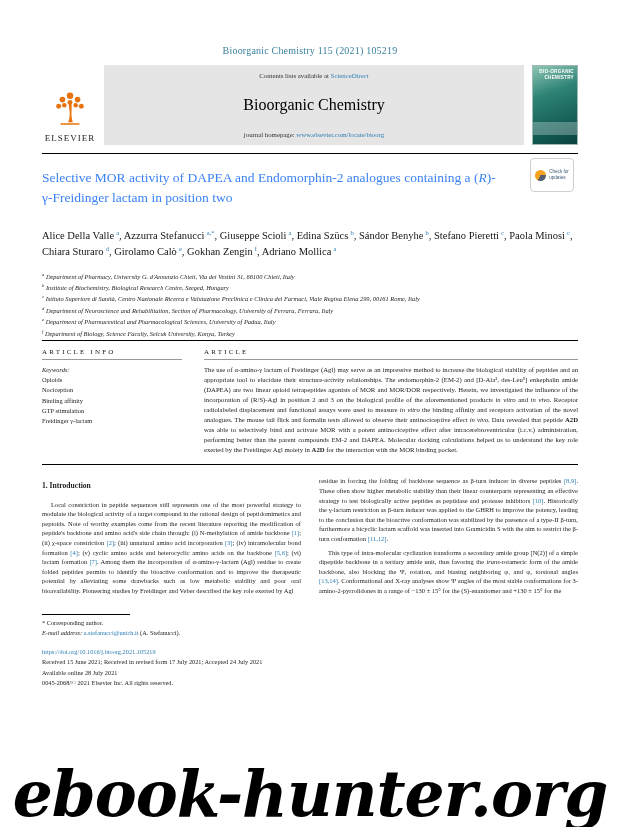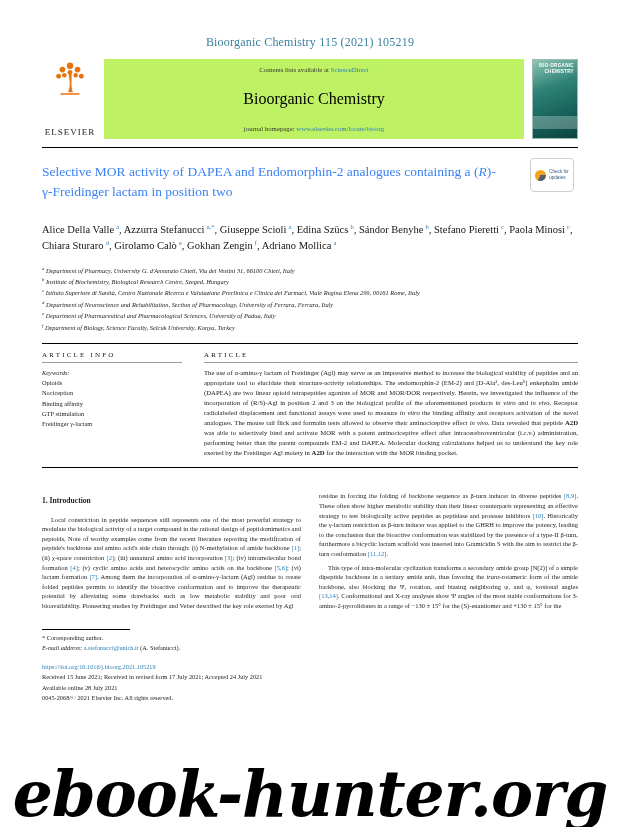--- a/index.html
+++ b/index.html
@@ -4,26 +4,26 @@
 <style>
   * { margin:0; padding:0; box-sizing:border-box; }
   html,body { width:620px; }
   body {
     height:827px; overflow:hidden; background:#ffffff; position:relative;
     font-family:"Liberation Serif", serif; color:#1c1c1c;
   }
   .link { color:#2e7eb3; text-decoration:none; }
   .ref { color:#2e7eb3; }
 
-  .journal-ref { padding-top:35px; text-align:center; font-size:12px; color:#39809f; letter-spacing:.2px;font-family:Liberation Serif, serif; }
+  .journal-ref { padding-top:45px; text-align:center; font-size:10px; color:#39809f; letter-spacing:.2px;font-family:Liberation Serif, serif; }
 
   .header { display:flex; margin:9px 42px 0; height:80px; }
-  .logo { width:62px; display:flex; flex-direction:column; align-items:center; justify-content:space-between; padding:0 6px 2px 0; }
+  .logo { width:62px; display:flex; flex-direction:column; align-items:center; justify-content:flex-end; padding:0 6px 2px 0; }
   .logo-text { font-size:9px; letter-spacing:1px; color:#222; margin-top:2px; }
-  .header-mid { flex:1; background:#bef264; display:flex; flex-direction:column; justify-content:space-between; padding:7px 8px; text-align:center; }
+  .header-mid { flex:1; background:#e5e5e5; display:flex; flex-direction:column; justify-content:space-between; padding:7px 8px; text-align:center; }
   .contents-line,.homepage { font-size:6.8px; color:#333; }
   .jtitle { font-size:16px; color:#000; }
   .cover { width:46px; margin-left:8px; position:relative; overflow:hidden;
     background:linear-gradient(160deg,#8fc6b5 0%,#2e8376 35%,#135c55 75%,#0b423e 100%); border:1px solid #9fb8b4; }
   .cover-title { font-family:"Liberation Sans",sans-serif; font-weight:bold; font-size:4.6px; color:#fff; text-align:right; padding:3px 3px 0; line-height:1.25; letter-spacing:.3px; }
   .cover-band { position:absolute; left:0; right:0; bottom:9px; height:13px; background:rgba(255,255,255,.28); }
 
   .rule { border-top:1px solid #000; margin:8px 42px 0; }
 
   .title { margin:14px 118px 0 42px; font-size:13.5px; font-weight:normal; line-height:1.45; color:#3b82f6; }
@@ -33,29 +33,29 @@
   .badge-icon { width:11px; height:11px; border-radius:50%;
     background:conic-gradient(from 210deg,#f6a21c 0 240deg,#55606c 240deg 360deg); }
   .badge-text { font-family:"Liberation Sans",sans-serif; font-size:4.6px; color:#3a5a78; line-height:1.3; text-align:left; }
 
   .authors { margin:20px 42px 0; font-size:10.5px; line-height:1.5; color:#141414; }
   .asup { color:#2e7eb3; font-size:6.5px; }
 
   .affs { margin:11px 42px 0; font-size:6.4px; line-height:1.6; font-style:italic; color:#222; }
   .affs sup { font-size:4.6px; }
 
-  .ia { margin:10px 42px 0; border-top:1px solid #000; border-bottom:1px solid #000; padding:7px 0 9px; display:flex; gap:22px; }
+  .ia { margin:1px 42px 0; border-top:1px solid #000; border-bottom:1px solid #000; padding:7px 0 9px; display:flex; gap:22px; }
   .artinfo { width:140px; flex:none; }
   .abstract { flex:1; }
   .ia-head { font-size:7px; letter-spacing:2.2px; color:#222; padding-bottom:3px; border-bottom:1px solid #999; margin-bottom:5px; }
   .kw-label { font-style:italic; font-size:6.4px; line-height:1.6; }
   .kw { font-size:6.4px; line-height:1.6; }
   .abs-text { font-size:6.7px; line-height:1.5; text-align:justify; }
 
-  .body-cols { display:flex; gap:18px; margin:23px 42px 0; }
+  .body-cols { display:flex; gap:18px; margin:11px 42px 0; }
   .bcol { flex:1; font-size:6.5px; line-height:1.48; text-align:justify; }
   .sec-head { font-size:7.6px; font-weight:bold; margin:4px 0 8px; }
   .bcol p { text-indent:9px; margin:0 0 4px; }
   .bcol p.noindent { text-indent:0; }
 
   .footnote { margin:14px 42px 0; font-size:6.3px; line-height:1.6; }
   .footnote-rule { width:88px; border-top:1px solid #000; margin-bottom:3px; }
   .em-label { font-style:italic; }
 
   .pubinfo { margin:9px 42px 0; font-size:6.3px; line-height:1.65; }

